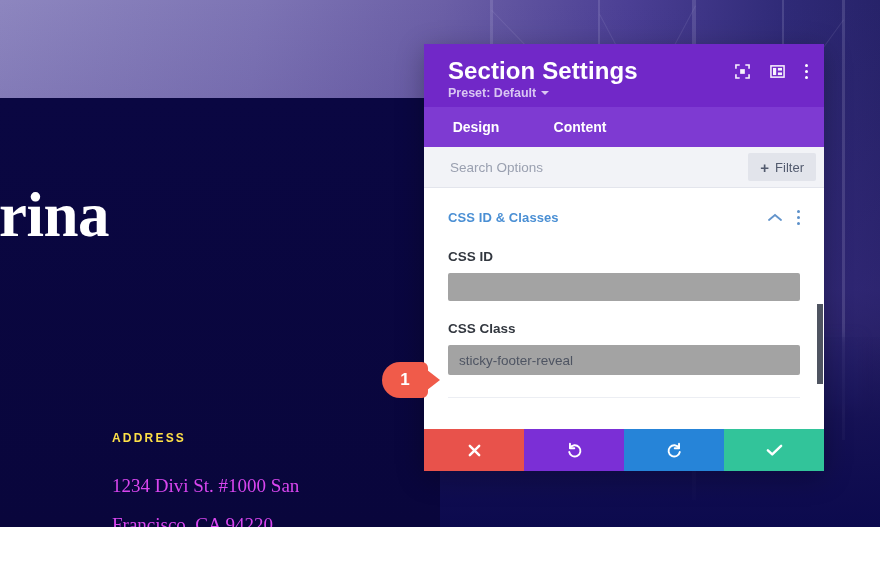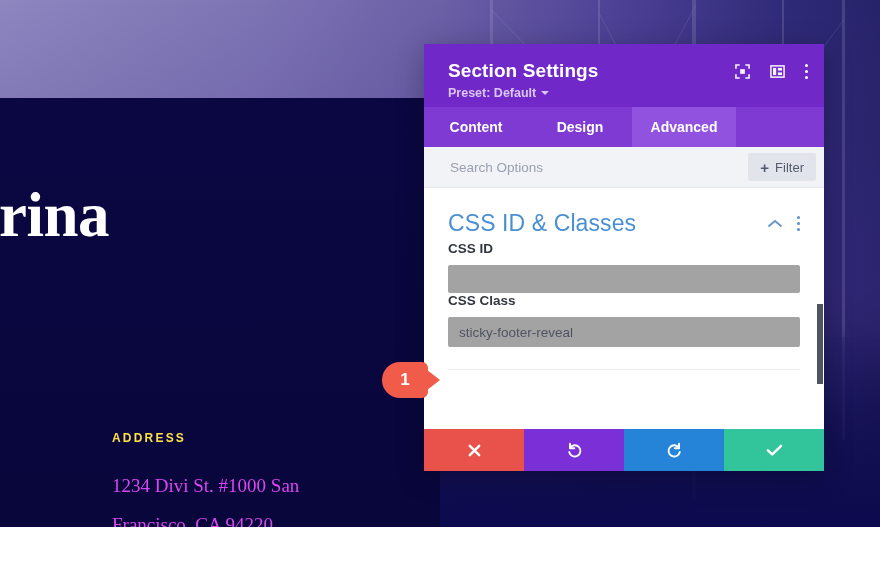--- a/index.html
+++ b/index.html
@@ -132,21 +132,21 @@
 
   .modal-header {
     background: #7128c8;
     padding: 16px 20px 12px 24px;
     position: relative;
     height: 63px;
     box-sizing: border-box;
   }
   .modal-title {
     color: #ffffff;
-    font-size: 19px;
+    font-size: 24px;
     font-weight: 700;
     line-height: 22px;
     letter-spacing: .1px;
   }
   .modal-preset {
     margin-top: 4px;
     color: #d9c6f2;
     font-size: 12.5px;
     font-weight: 600;
     display: inline-flex;
@@ -260,32 +260,32 @@
 
   .group-head {
     display: flex;
     align-items: center;
     justify-content: space-between;
     padding-top: 22px;
     padding-bottom: 4px;
   }
   .group-title {
     color: #4a8fd4;
-    font-size: 23px;
-    font-weight: 400;
+    font-size: 13px;
+    font-weight: 700;
     letter-spacing: .1px;
   }
   .group-actions {
     display: flex;
     align-items: center;
     gap: 15px;
   }
   .dots-v.blue i { background: #5b8fc9; }
 
-  .field { }
+  .field { margin-top: 20px; }
   .field-label {
     font-size: 13.5px;
     color: #32373f;
     font-weight: 600;
     margin-bottom: 9px;
   }
   .field-input {
     width: 100%;
     box-sizing: border-box;
     height: 28px;
@@ -438,23 +438,22 @@
         </span>
         <span class="dots-v">
           <i></i>
             <i></i>
             <i></i>
         </span>
       </div>
     </div>
 
     <div class="tabs">
+      <div class="tab">Design</div>
       <div class="tab">Content</div>
-      <div class="tab">Design</div>
-      <div class="tab active">Advanced</div>
       <div class="tab-filler"></div>
     </div>
 
     <div class="searchbar">
       <input class="search-input" type="text" placeholder="Search Options" style="">
       <div class="filter-btn">
         <span class="plus">+</span>
         <span>Filter</span>
       </div>
     </div>

